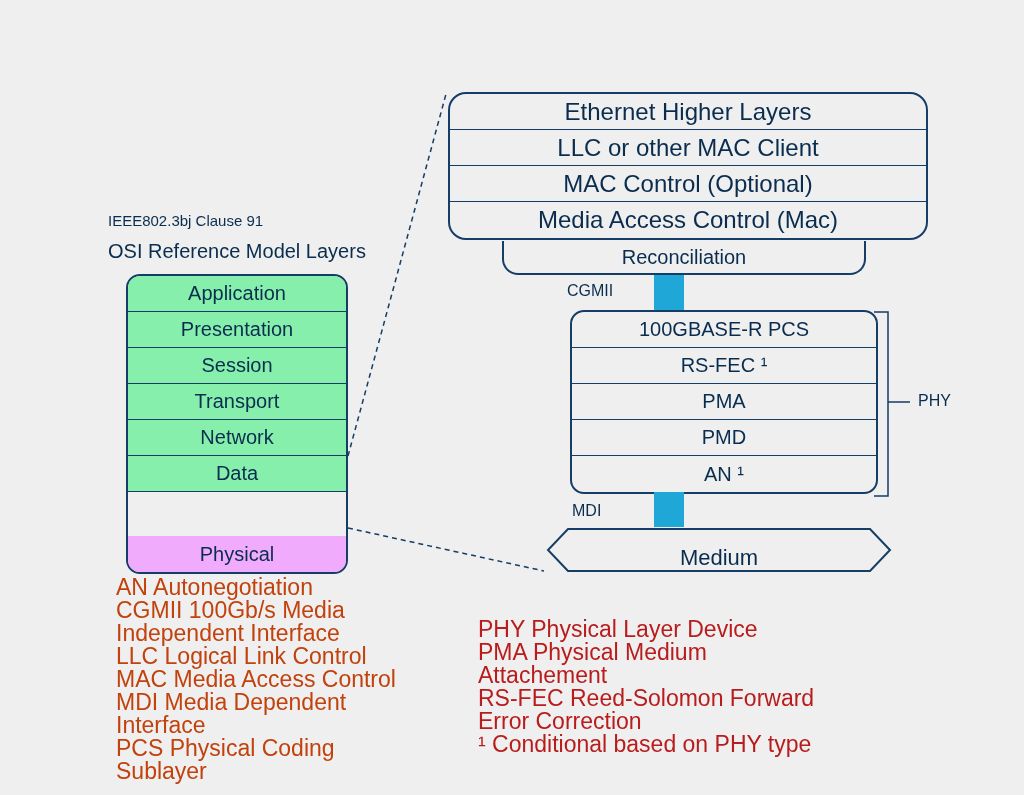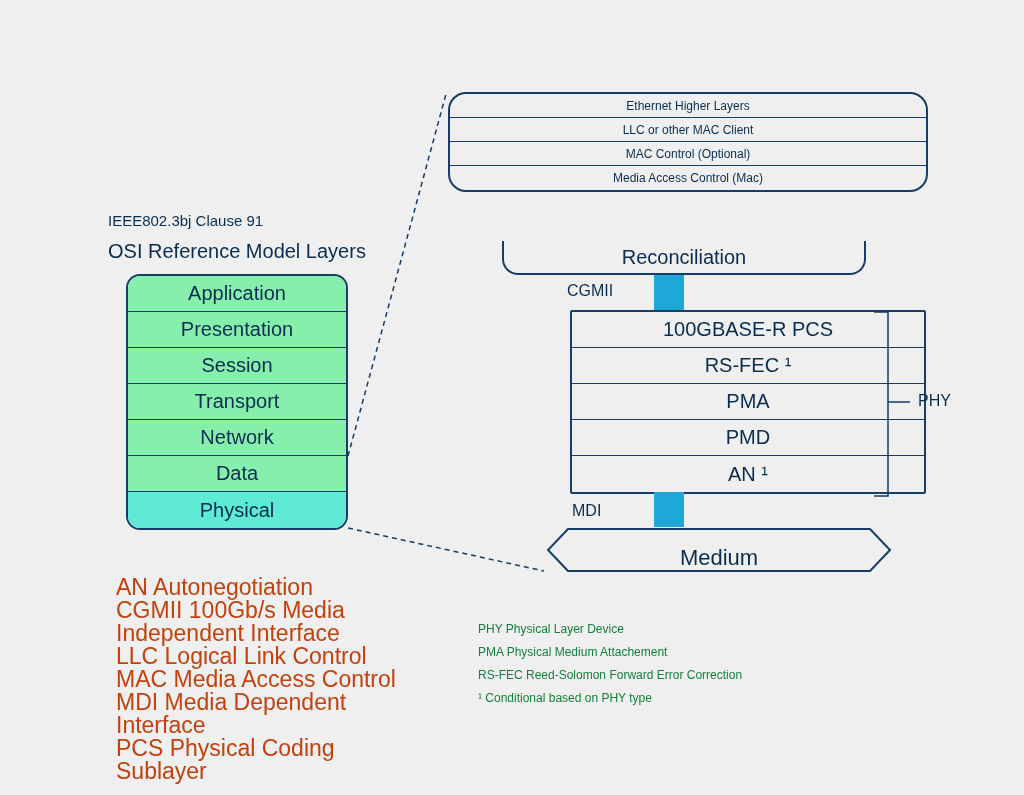--- a/index.html
+++ b/index.html
@@ -29,56 +29,56 @@
     border: 2px solid #163d66;
   }
   .osi-stack-cell {
     height: 36px;
     border-bottom: 1px solid #163d66;
     display: flex; align-items: center; justify-content: center;
     font-size: 20px;
     background: #86efac;
   }
   .osi-stack-cell:last-child { border-bottom: none; }
-  .osi-stack-cell.physical { background: #5eead4; }
+  .osi-stack-cell.physical { background: #f0abfc; margin-top: 44px; }
 
   
   .legend-left { left: 108px; top: 568px; width: 300px; font-size: 23px; line-height: 23px; color: #c2410c; }
-  .legend-right { left: 470px; top: 610px; width: 350px; font-size: 12px; line-height: 23px; color: #15803d; }
+  .legend-right { left: 470px; top: 610px; width: 350px; font-size: 23px; line-height: 23px; color: #b91c1c; }
 
   
   .higher-box {
     left: 440px; top: 84px; width: 480px;
     border: 2px solid #163d66;
     border-radius: 18px;
     overflow: hidden;
   }
   .higher-cell {
-    height: 24px;
+    height: 36px;
     border-bottom: 1px solid #163d66;
     display: flex; align-items: center; justify-content: center;
-    font-size: 12px;
+    font-size: 24px;
   }
   .higher-cell:last-child { border-bottom: none; }
 
   
   .recon {
     left: 494px; top: 233px; width: 364px; height: 34px;
     border: 2px solid #163d66;
     border-top: none;
     border-radius: 0 0 16px 16px;
     display: flex; align-items: center; justify-content: center;
     font-size: 20px;
   }
 
   
   .phy-stack {
-    left: 562px; top: 302px; width: 356px;
+    left: 562px; top: 302px; width: 308px;
     border: 2px solid #163d66;
-    border-radius: 2px;
+    border-radius: 14px;
     overflow: hidden;
   }
   .phy-cell {
     height: 36px;
     border-bottom: 1px solid #163d66;
     display: flex; align-items: center; justify-content: center;
     font-size: 20px;
   }
   .phy-cell:last-child { border-bottom: none; }
 

